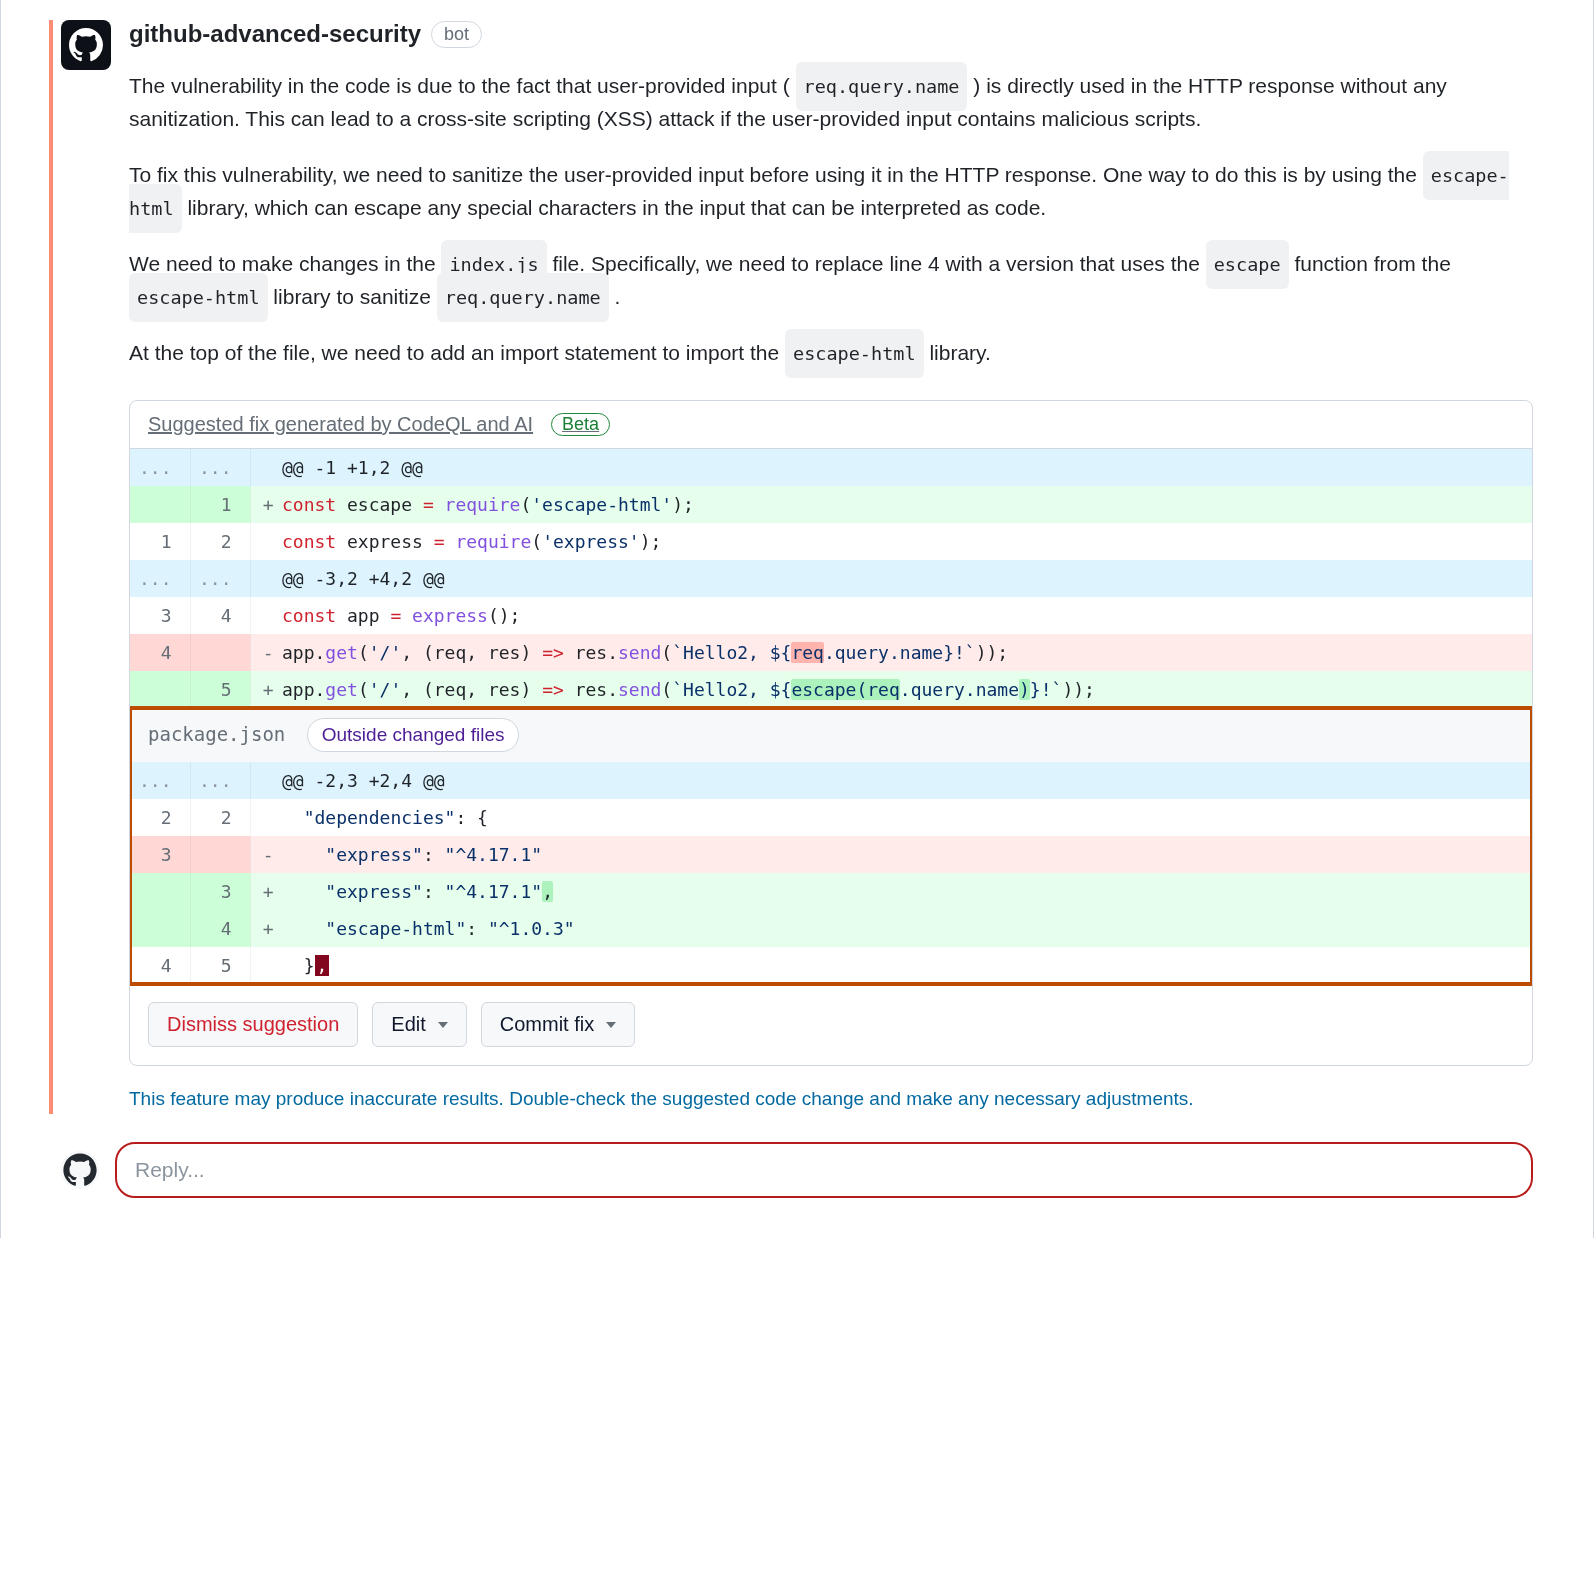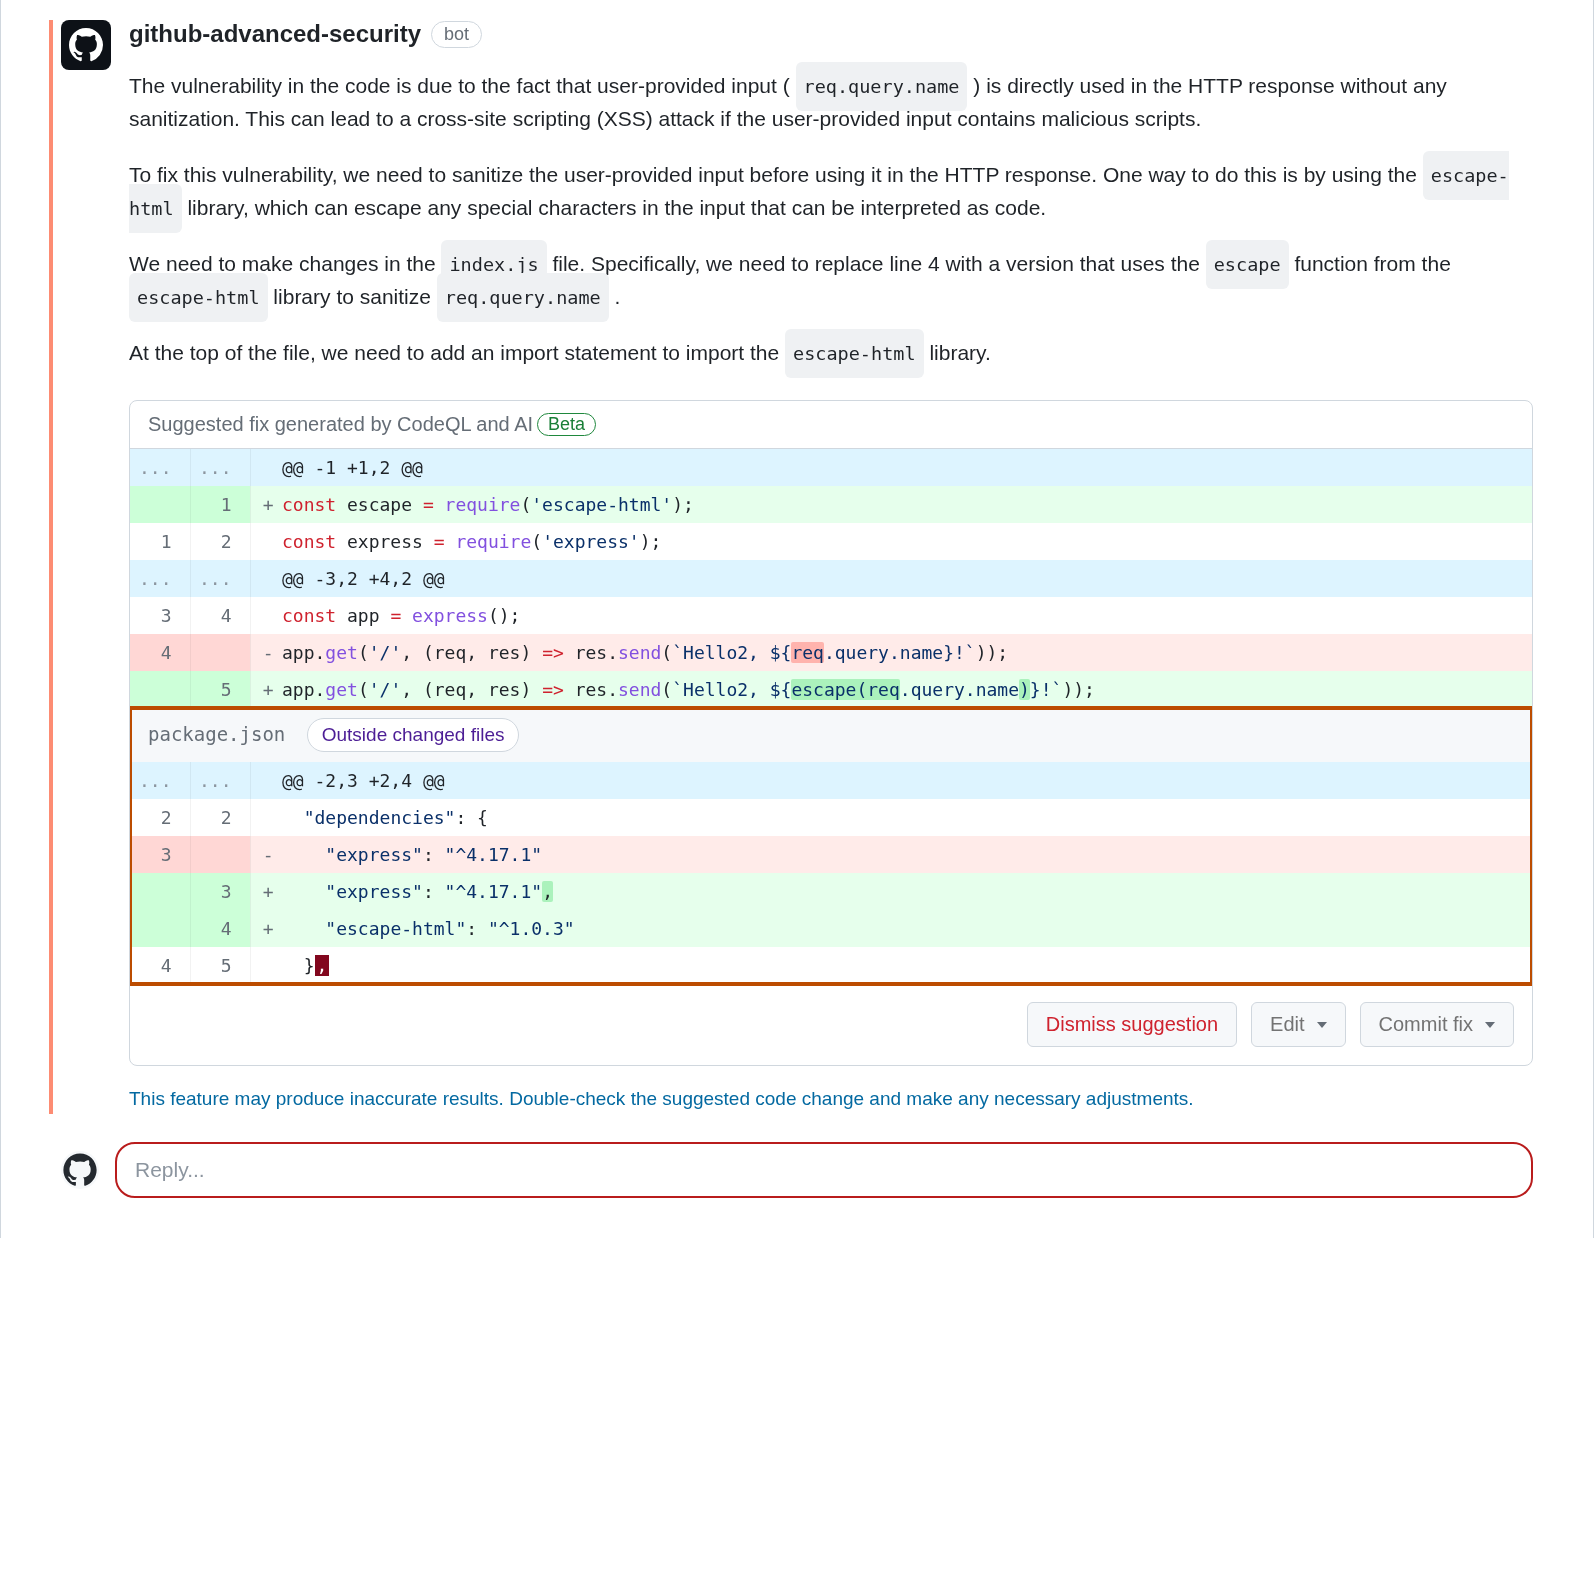--- a/index.html
+++ b/index.html
@@ -9,21 +9,21 @@
 .comment-box { display: flex; gap: 18px; }
 .avatar { width: 50px; height: 50px; border-radius: 8px; background: #0d1117; display: flex; align-items: center; justify-content: center; flex-shrink: 0; }
 .avatar svg { width: 34px; height: 34px; }
 .comment-content { flex: 1; }
 .author-row { display: flex; align-items: flex-end; gap: 10px; margin-bottom: 22px; }
 .author-name { font-weight: 600; font-size: 24px; color: #1f2328; }
 .bot-badge { border: 1.5px solid #d0d7de; border-radius: 16px; padding: 2px 12px; font-size: 18px; color: #656d76; }
 .comment-body p { font-size: 21px; line-height: 1.55; margin-bottom: 24px; }
 code.inline { background: #eff1f3; padding: 14px 8px; border-radius: 6px; font-family: ui-monospace, SFMono-Regular, Menlo, monospace; font-size: 18.5px; }
 .diff-container { border: 1px solid #d0d7de; border-radius: 8px; overflow: hidden; margin-top: 30px; }
-.diff-header { padding: 12px 18px; font-size: 20px; color: #656d76; display: flex; align-items: center; gap: 4px; border-bottom: 1px solid #d0d7de; }
+.diff-header { padding: 12px 18px; font-size: 20px; color: #656d76; display: flex; align-items: center; gap: 18px; border-bottom: 1px solid #d0d7de; text-decoration: underline; }
 .beta-badge { border: 1.5px solid #1f883d; color: #1a7f37; border-radius: 18px; padding: 0px 10px; font-size: 18px; font-weight: 500; }
 .diff-table { width: 100%; border-collapse: collapse; font-family: ui-monospace, SFMono-Regular, Menlo, monospace; font-size: 18px; }
 .diff-table td { padding: 5px 0; line-height: 1.5; }
 .ln { width: 60px; text-align: right; padding-right: 18px !important; color: #656d76; user-select: none; border-right: 1px solid rgba(0,0,0,0.05); }
 .ln.hunk { color: #8c959f; }
 .marker { width: 28px; text-align: center; color: #656d76; padding-left: 8px !important; }
 .code-cell { white-space: pre; padding-left: 4px !important; padding-right: 10px !important; }
 tr.hunk td { background: #ddf4ff; }
 tr.add td { background: #e6ffec; }
 tr.add .ln { background: #ccffd8; }
@@ -33,22 +33,22 @@
 .file-header td { background: #f6f8fa; font-family: ui-monospace, SFMono-Regular, Menlo, monospace; font-size: 19px; color: #656d76; padding: 10px 18px !important; }
 .outside-badge { display: inline-block; border: 1.5px solid #d0d7de; border-radius: 18px; padding: 2px 14px; background: #fff; margin-left: 10px; font-family: -apple-system, sans-serif; font-size: 19px; color: #4c1d95; }
 .tok-kw { color: #cf222e; }
 .tok-fn { color: #8250df; }
 .tok-str { color: #0a3069; }
 .tok-op { color: #cf222e; }
 .hl-add { background: #abf2bc; border-radius: 2px; }
 .hl-del { background: #ffb3ad; border-radius: 2px; }
 .hl-red-after { background: #82071e; color: #fff; padding: 0 2px; }
 .highlighted-section { outline: 4px solid #bc4c00; outline-offset: -2px; }
-.action-row { display: flex; justify-content: flex-end; gap: 14px; padding: 18px; }
-.btn { border: 1px solid #d0d7de; background: #f6f8fa; border-radius: 6px; padding: 10px 18px; font-size: 20px; font-weight: 500; cursor: pointer; display: flex; align-items: center; gap: 8px; color: #737373; }
+.action-row { display: flex; gap: 14px; padding: 18px; }
+.btn { border: 1px solid #d0d7de; background: #f6f8fa; border-radius: 6px; padding: 10px 18px; font-size: 20px; font-weight: 500; cursor: pointer; display: flex; align-items: center; gap: 8px; color: #0f172a; }
 .btn.danger { color: #cf222e; }
 .caret { width: 0; height: 0; border-left: 5px solid transparent; border-right: 5px solid transparent; border-top: 6px solid #656d76; display: inline-block; margin-left: 4px; }
 .disclaimer { font-size: 19px; color: #0369a1; margin-top: 18px; line-height: 1.55; }
 .reply-row { display: flex; align-items: center; gap: 16px; margin-top: 28px; }
 .reply-avatar { width: 38px; height: 38px; }
 .reply-input { flex: 1; border: 2px solid #b91c1c; border-radius: 20px; padding: 14px 18px; font-size: 21px; color: #656d76; background: #fff; }
 .reply-input::placeholder { color: #8c959f; }
 </style>
 </head>
 <body>

